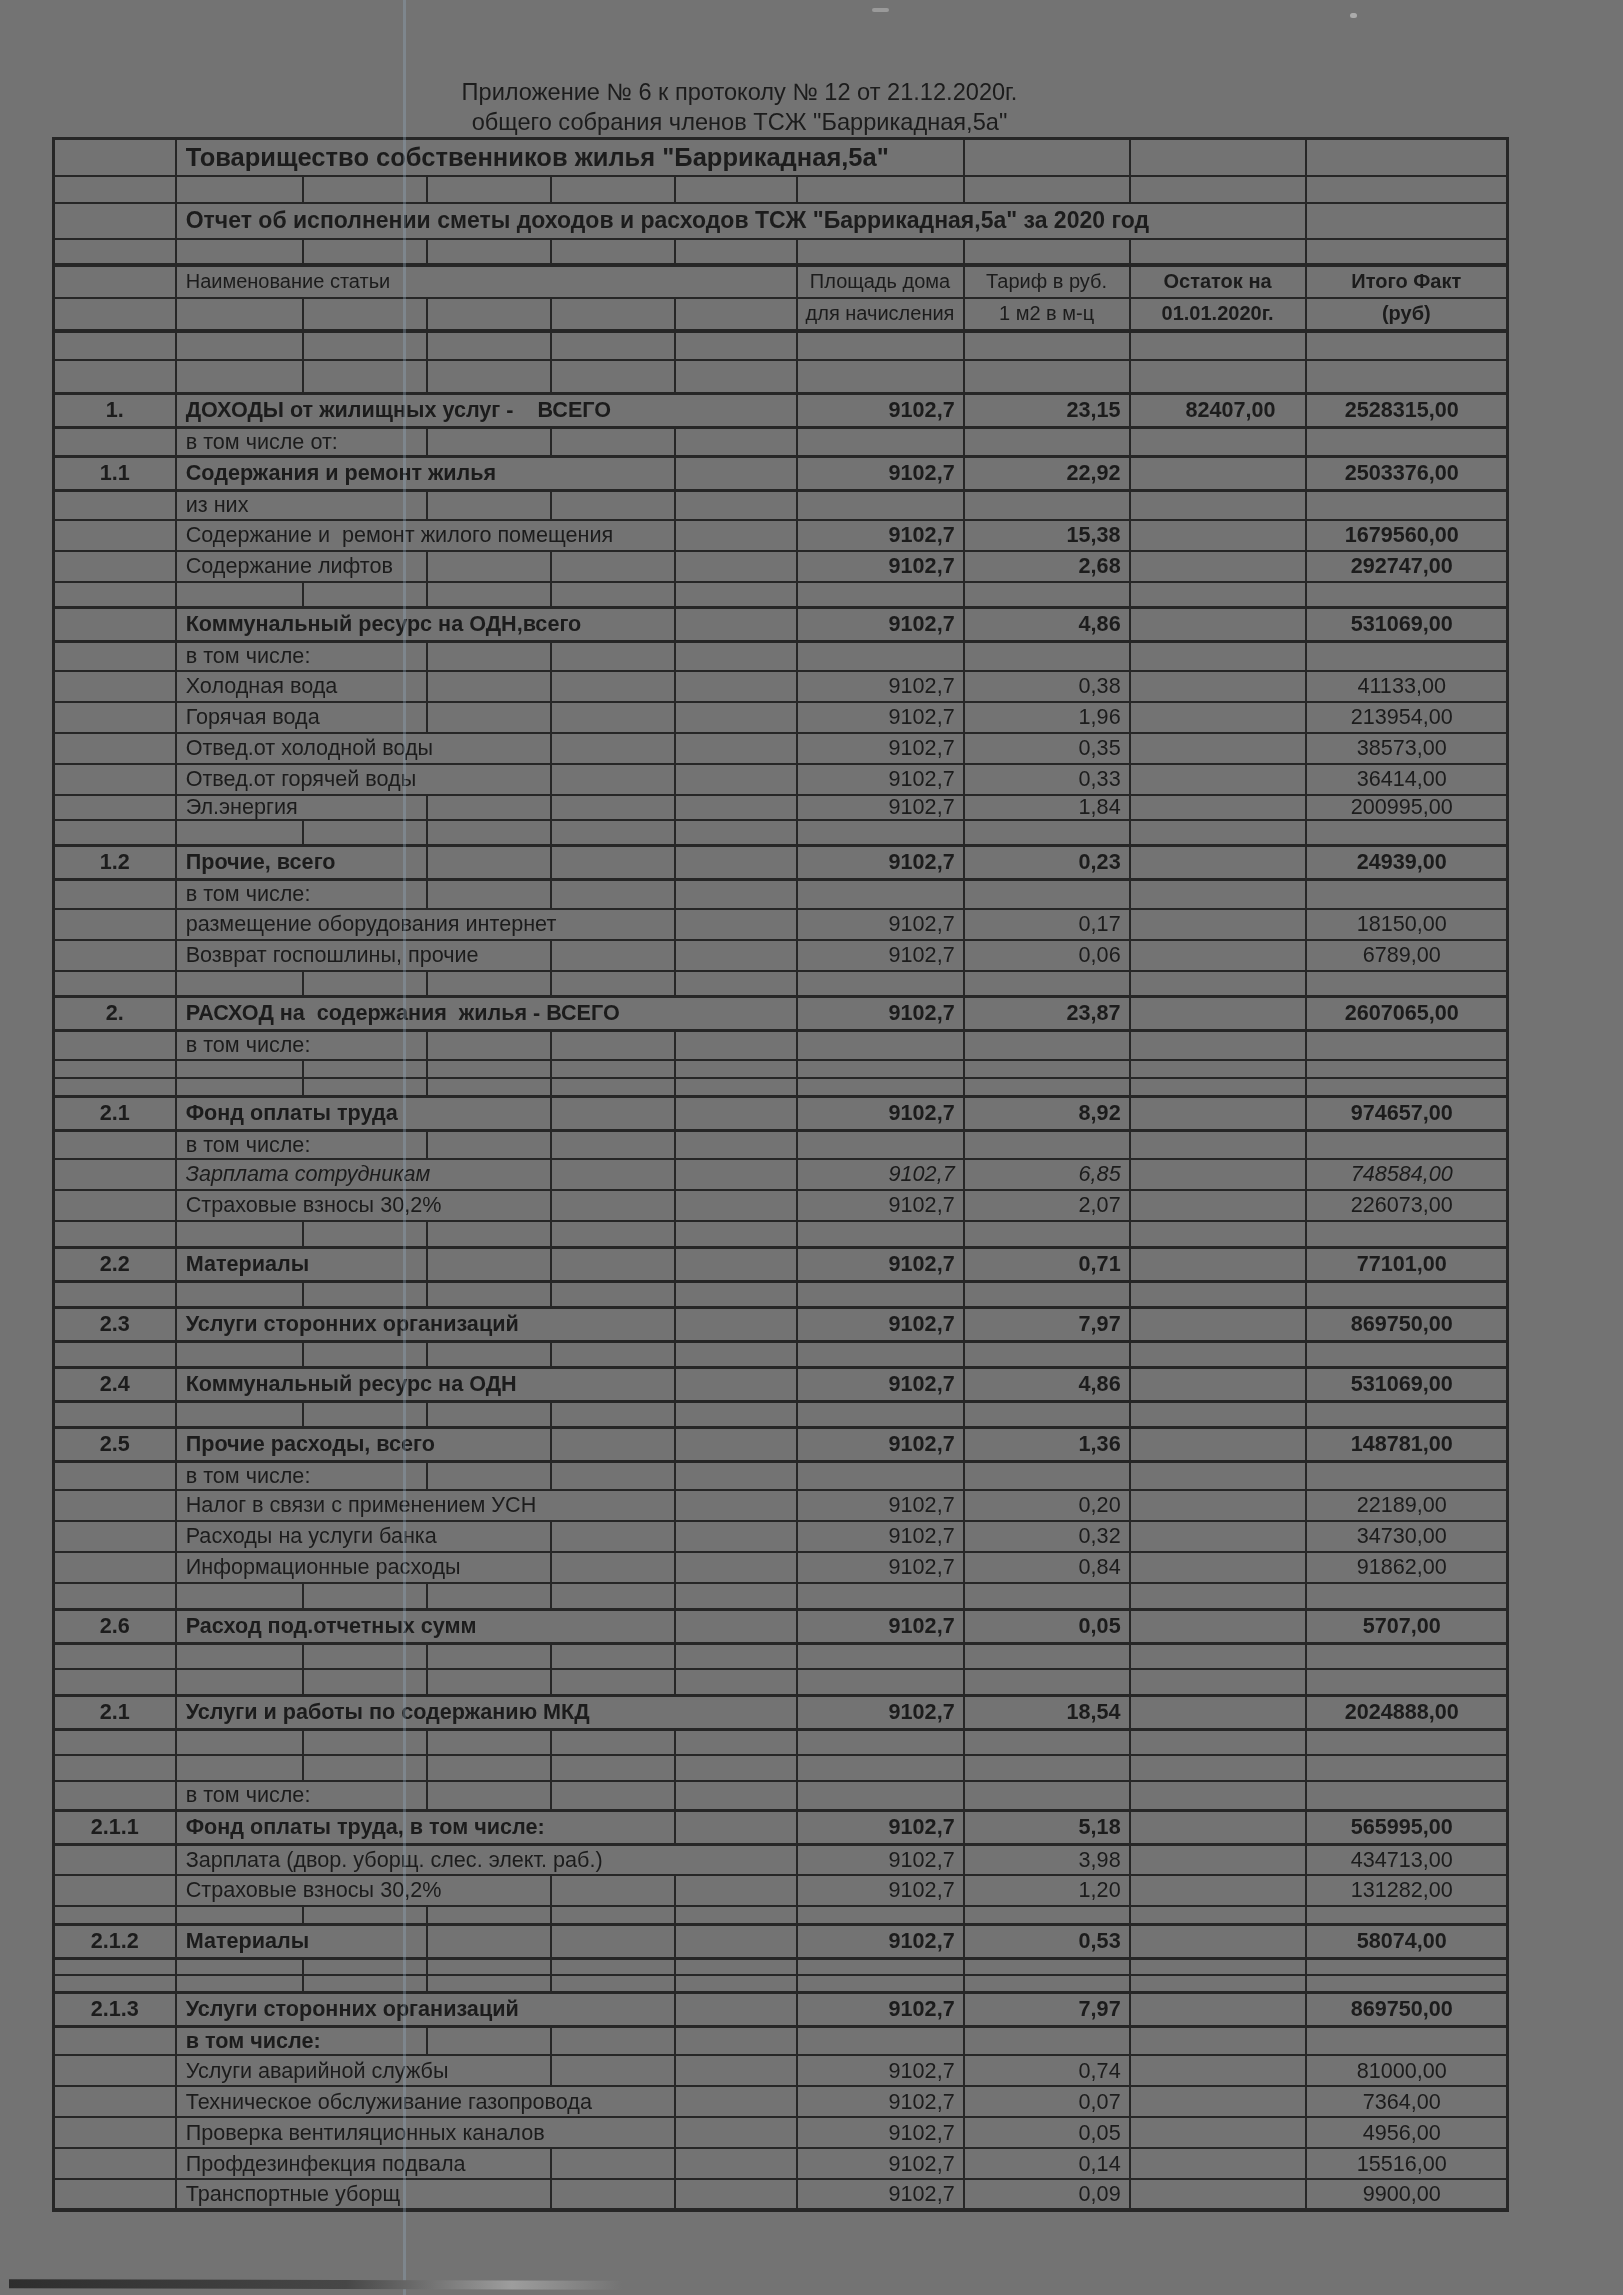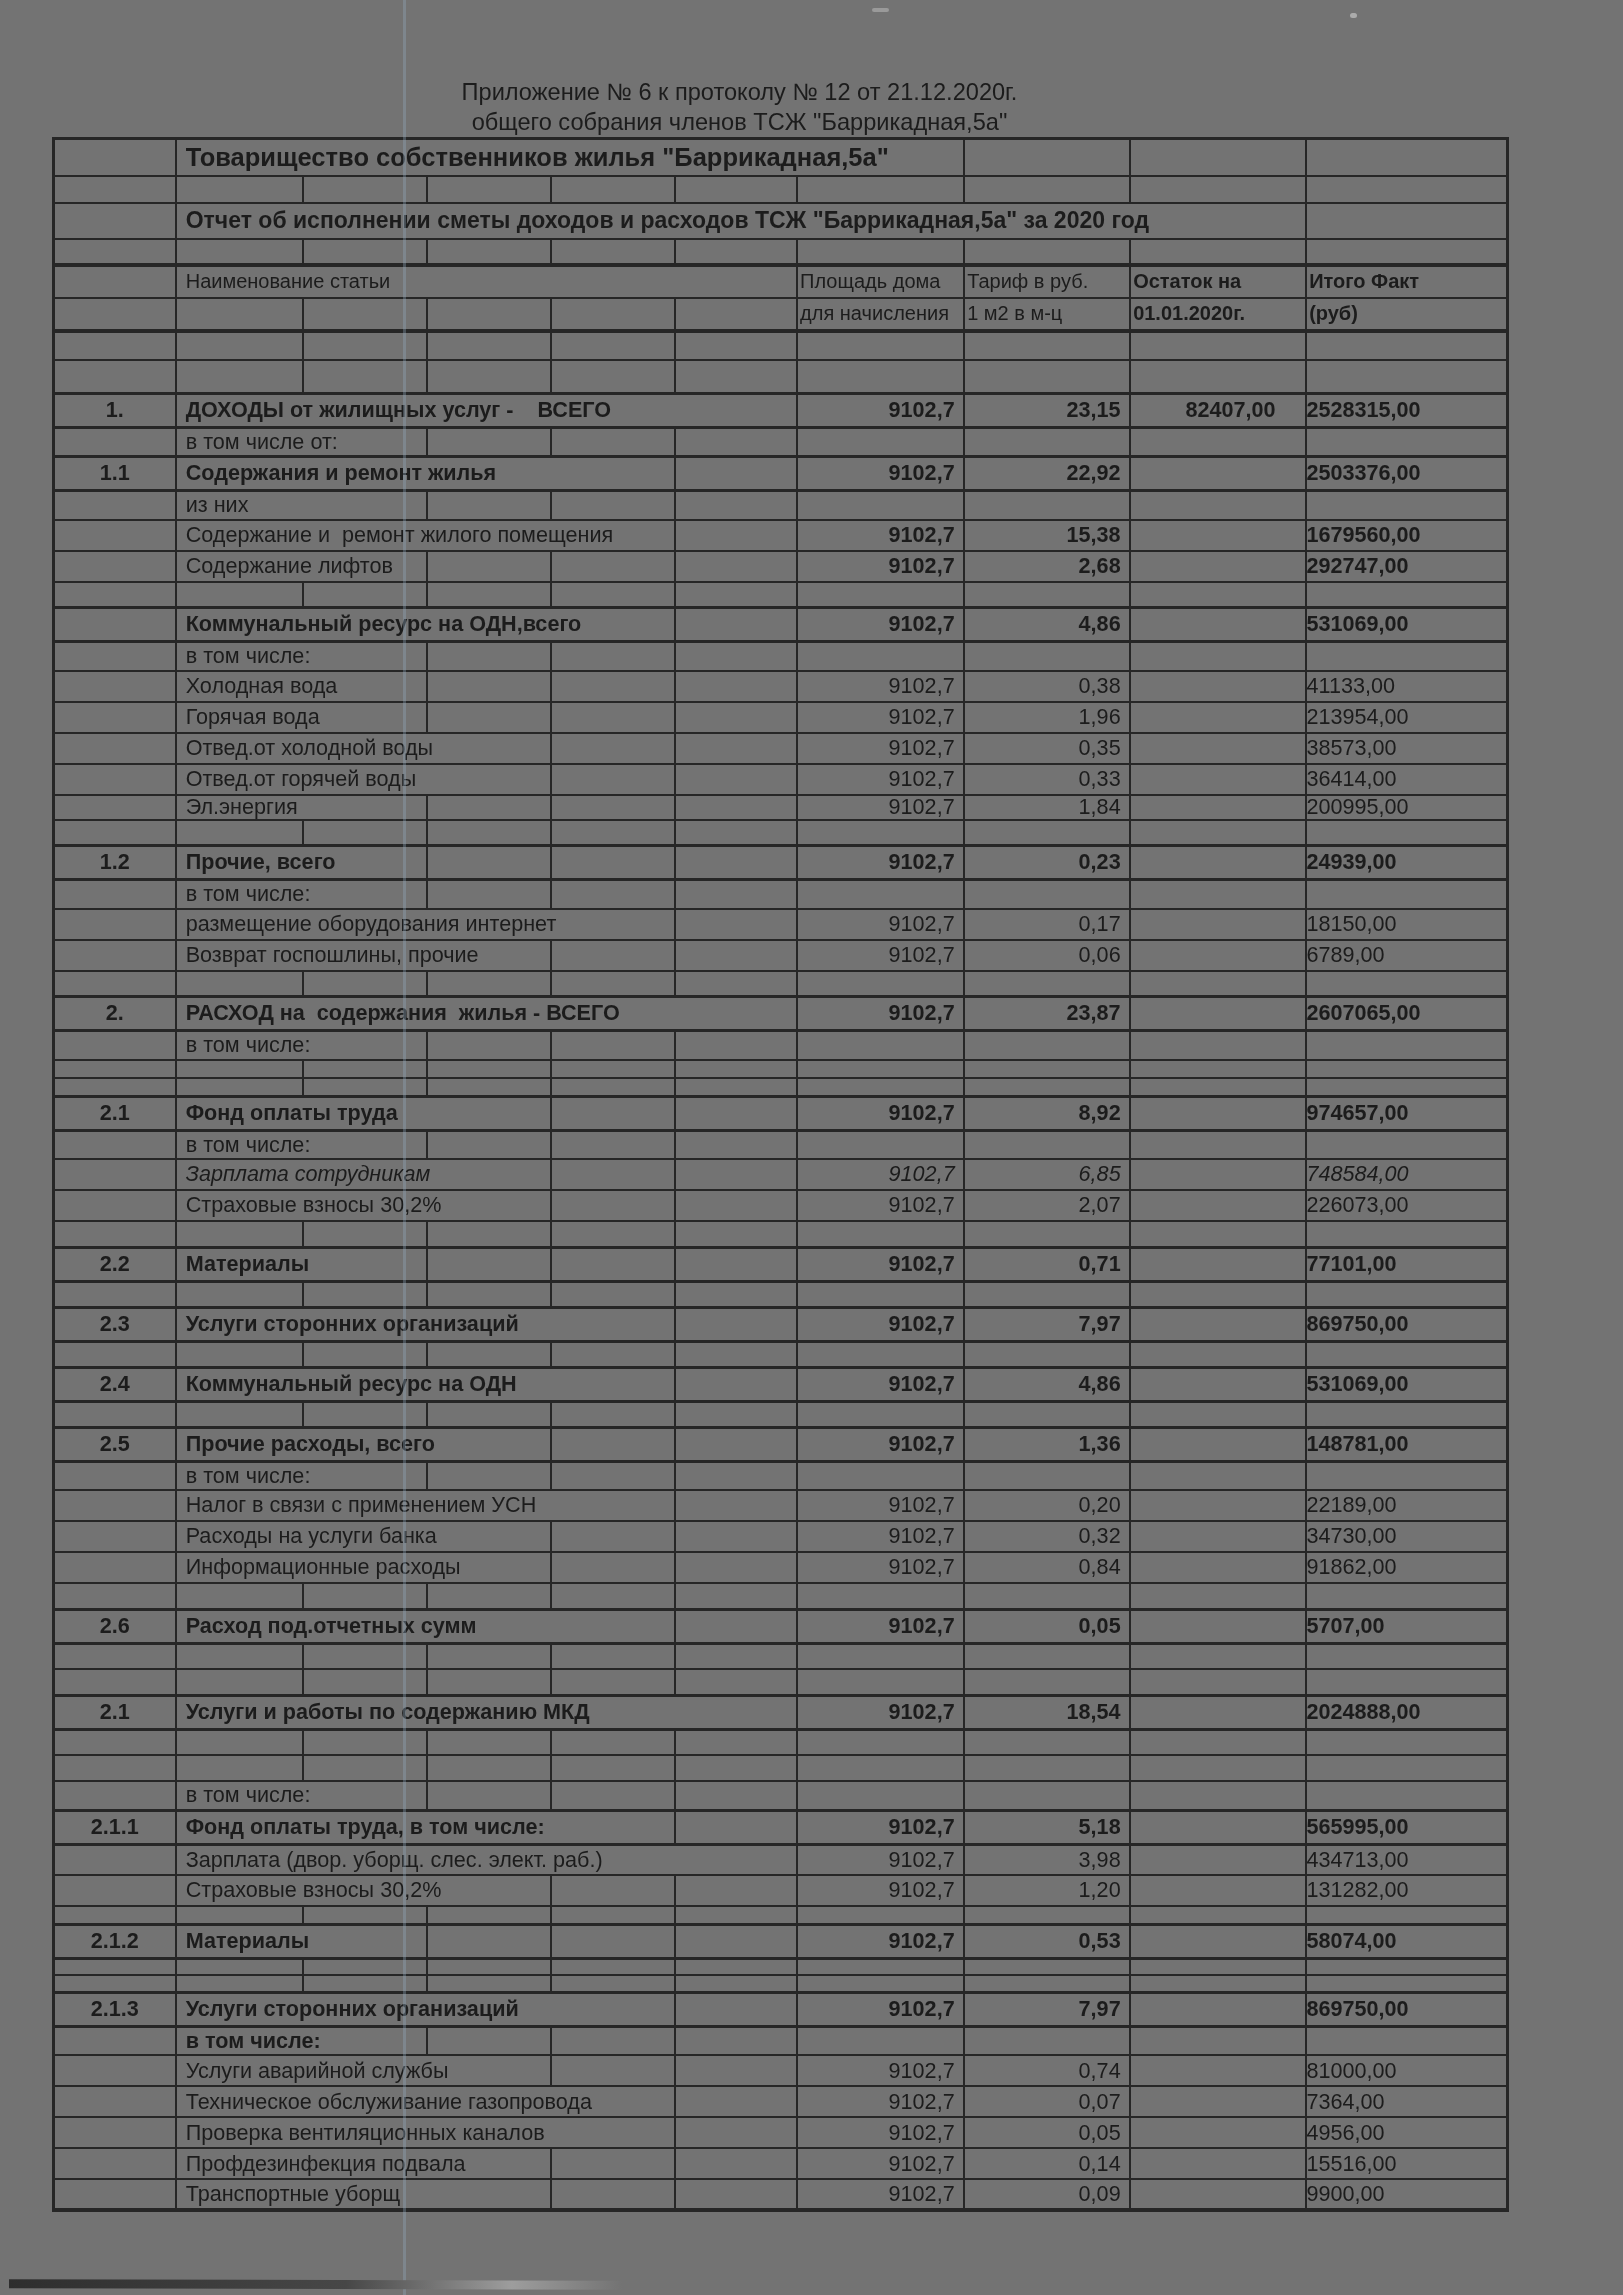--- a/index.html
+++ b/index.html
@@ -31,27 +31,27 @@
     white-space:nowrap;overflow:hidden;
     color:#1c1c1c;
   }
   td:first-child{border-left-width:3.3px;}
   td:last-child{border-right-width:3.3px;}
   tr:last-child td{border-bottom-width:4.6px;}
   .c-num{text-align:center;font-weight:700;border-right-width:2.6px;}
   .c-name{text-align:left;padding-left:9.2px;}
   .c-area,.c-tariff{text-align:right;padding-right:7.9px;}
   .c-balance{text-align:right;padding-right:29px;}
-  .c-total{text-align:left;padding-right:9.2px;}
+  .c-total{text-align:center;padding-right:9.2px;}
   tr.title-row td{border-top-width:3.9px;}
   tr.title-row .c-name{font-size:25.5px;font-weight:700;}
   tr.otchet-row .c-name{font-size:23px;font-weight:700;}
   tr.header-row1 td{border-top-width:4.6px;font-size:20px;}
   tr.header-row2 td{border-bottom-width:4.6px;font-size:20px;}
-  .hc{text-align:left;padding:0 2.6px;}
+  .hc{text-align:center;padding:0 2.6px;}
   .hb{font-weight:700;}
   tr.section td{font-weight:700;border-top-width:3.9px;border-bottom-width:3.9px;}
   tr.subheader.bold-name .c-name{font-weight:700;}
   tr.detail.bold-values .c-area,
   tr.detail.bold-values .c-tariff,
   tr.detail.bold-values .c-balance,
   tr.detail.bold-values .c-total{font-weight:700;}
   
   .scan-streak{
     position:absolute;left:403px;top:0;width:2.6px;height:2295px;

